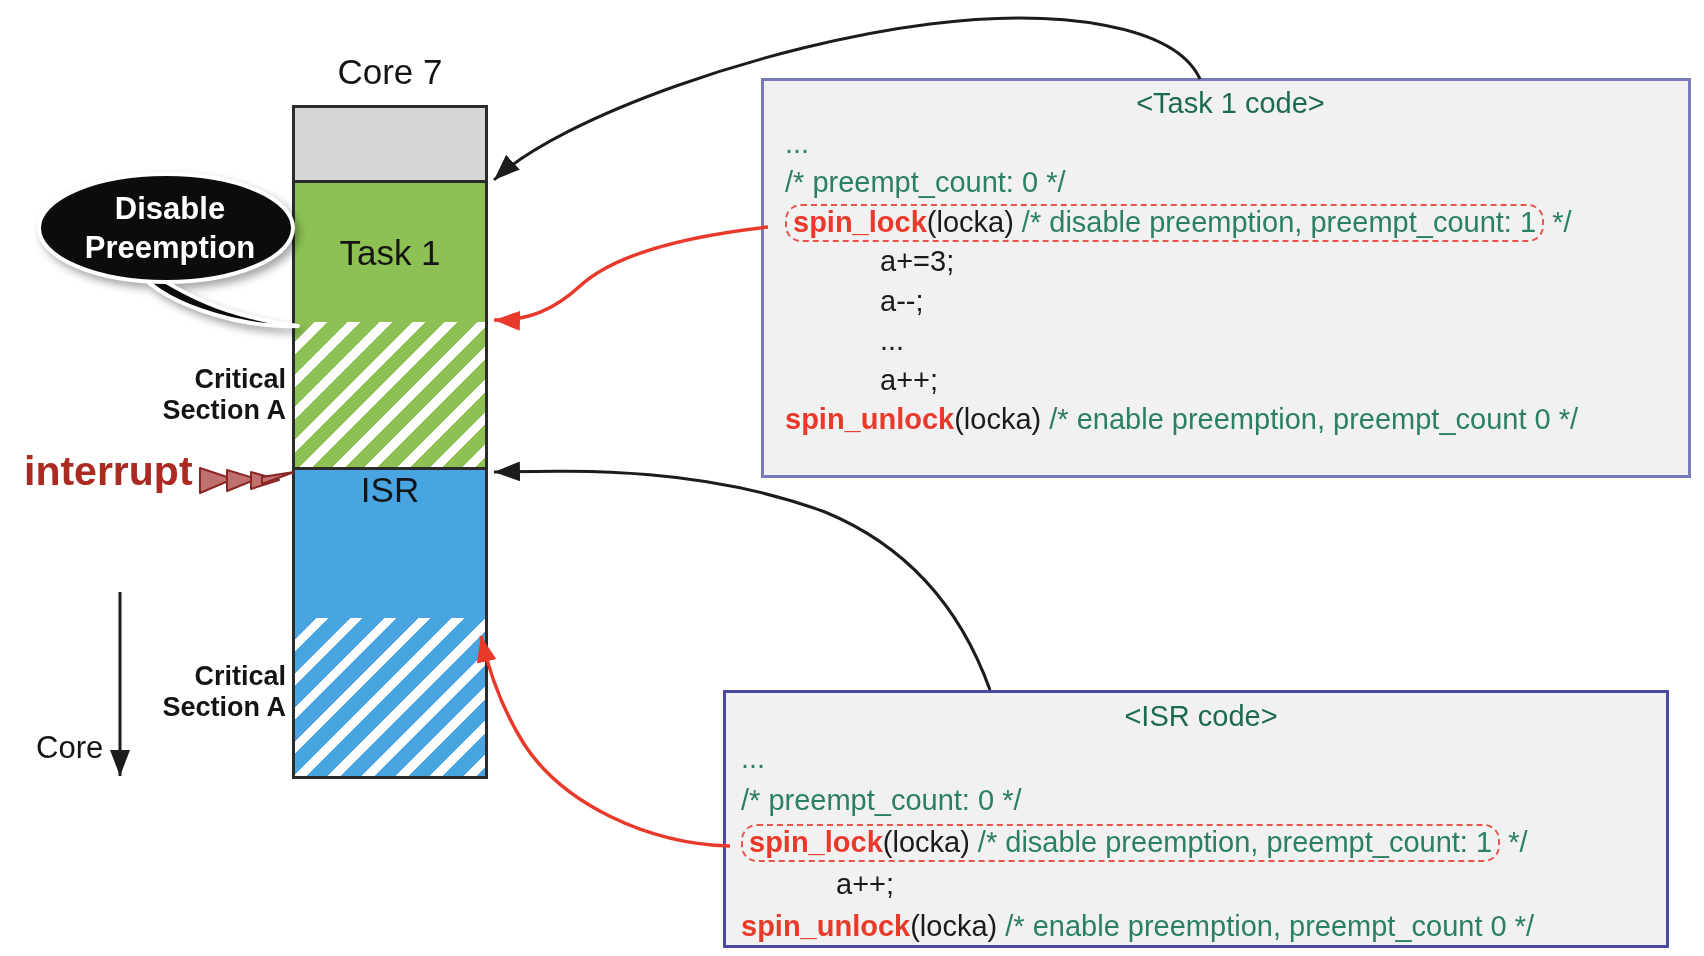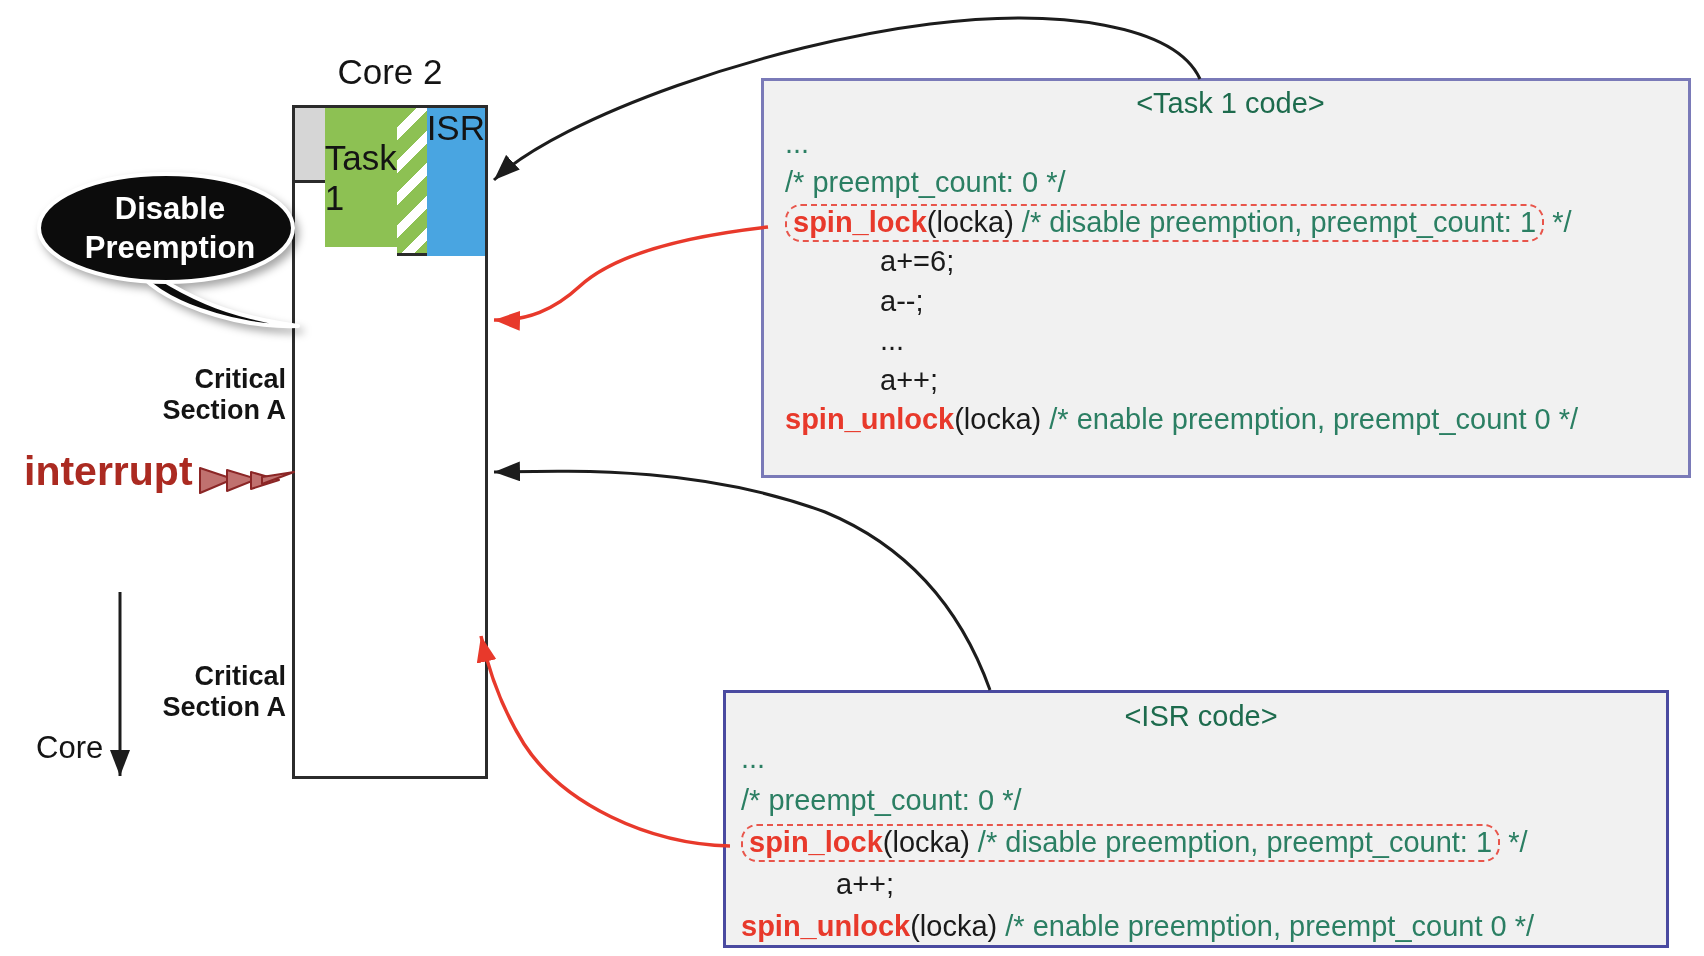--- a/index.html
+++ b/index.html
@@ -1,21 +1,21 @@
 <!DOCTYPE html>
 <html style="--task_green: #8dc153; --isr_blue: #49a5e1; --idle_gray: #d6d6d6; --bar_border: #2b2b2b; --code_bg: #f1f1f1; --task_box_border: #7a7ab8; --isr_box_border: #4a4aa0; --title_green: #1d6b4d; --comment_green: #2b7f63; --keyword_red: #e8392b; --code_black: #1a1a1a; --note_blue: #3465c0; --dashed_red: #e8554b; --interrupt_red: #ab2a21; --arrow_black: #1c1c1c;"><head>
 <meta charset="utf-8">
 <style>
   html,body{margin:0;padding:0;background:#ffffff;font-family:"Liberation Sans",sans-serif;}
   #canvas{position:relative;width:1704px;height:956px;background:#ffffff;overflow:hidden;}
 
   
   .bar{position:absolute;left:292px;top:105px;width:196px;height:674px;
        box-sizing:border-box;border:3px solid var(--bar_border);
-       display:flex;flex-direction:row;}
+       display:flex;flex-direction:column;}
   .seg{width:100%;}
   .seg-idle{height:72px;background:var(--idle_gray);border-bottom:3px solid var(--bar_border);}
   .seg-task{height:139px;background:var(--task_green);display:flex;align-items:center;justify-content:center;}
   .seg-csa{height:145px;border-bottom:3px solid var(--bar_border);
        background:repeating-linear-gradient(135deg,var(--task_green) 0 14px,#ffffff 14px 23px);}
   .seg-isr{height:148px;background:var(--isr_blue);display:flex;justify-content:center;}
   .seg-csb{flex:1;background:repeating-linear-gradient(135deg,var(--isr_blue) 0 15px,#ffffff 15px 24px);}
   .seg-label{font-size:35px;color:#141414;}
 
   .core-label{position:absolute;left:292px;top:52px;width:196px;text-align:center;
@@ -56,21 +56,21 @@
   .bubble-shape{fill:#0c0c0c;stroke:#ffffff;stroke-width:4;stroke-linejoin:round;}
   .bubble-text{fill:#ffffff;font-family:"Liberation Sans",sans-serif;font-size:31px;font-weight:700;
         text-anchor:middle;}
   .zap{fill:#c0716f;stroke:#8b2626;stroke-width:2;stroke-linejoin:round;}
 </style>
 </head>
 <body>
 
 <div id="canvas">
 
-  <div class="core-label">Core 2</div>
+  <div class="core-label">Core 7</div>
 
   <div class="bar">
     <div class="seg seg-idle"></div>
     <div class="seg seg-task">
       <span class="seg-label">Task 1</span>
     </div>
     <div class="seg seg-csa"></div>
     <div class="seg seg-isr">
       <span class="seg-label">ISR</span>
     </div>
@@ -89,21 +89,21 @@
 
   <div class="interrupt-label">interrupt</div>
 
   <div class="time-label">Core</div>
 
   <div class="code-box box-task" id="task-box">
       <div class="row title">&lt;Task 1 code&gt;</div>
       <div class="row"><span class="cmt">...</span></div>
       <div class="row"><span class="cmt">/* preempt_count: 0 */</span></div>
       <div class="row"><span class="dashed"><span class="kw">spin_lock</span><span class="code">(locka) </span><span class="cmt">/* disable preemption, preempt_count: 1</span></span><span class="cmt"> */</span></div>
-      <div class="row indent"><span class="code">a+=6;</span></div>
+      <div class="row indent"><span class="code">a+=3;</span></div>
       <div class="row indent"><span class="code">a--;</span></div>
       <div class="row indent"><span class="code">...</span></div>
       <div class="row indent"><span class="code">a++;</span></div>
       <div class="row"><span class="kw">spin_unlock</span><span class="code">(locka) </span><span class="cmt">/* enable preemption, preempt_count 0 */</span></div>
     </div>
   <div class="code-box box-isr" id="isr-box">
       <div class="row title">&lt;ISR code&gt;</div>
       <div class="row"><span class="cmt">...</span></div>
       <div class="row"><span class="cmt">/* preempt_count: 0 */</span></div>
       <div class="row"><span class="dashed"><span class="kw">spin_lock</span><span class="code">(locka) </span><span class="cmt">/* disable preemption, preempt_count: 1</span></span><span class="cmt"> */</span></div>

